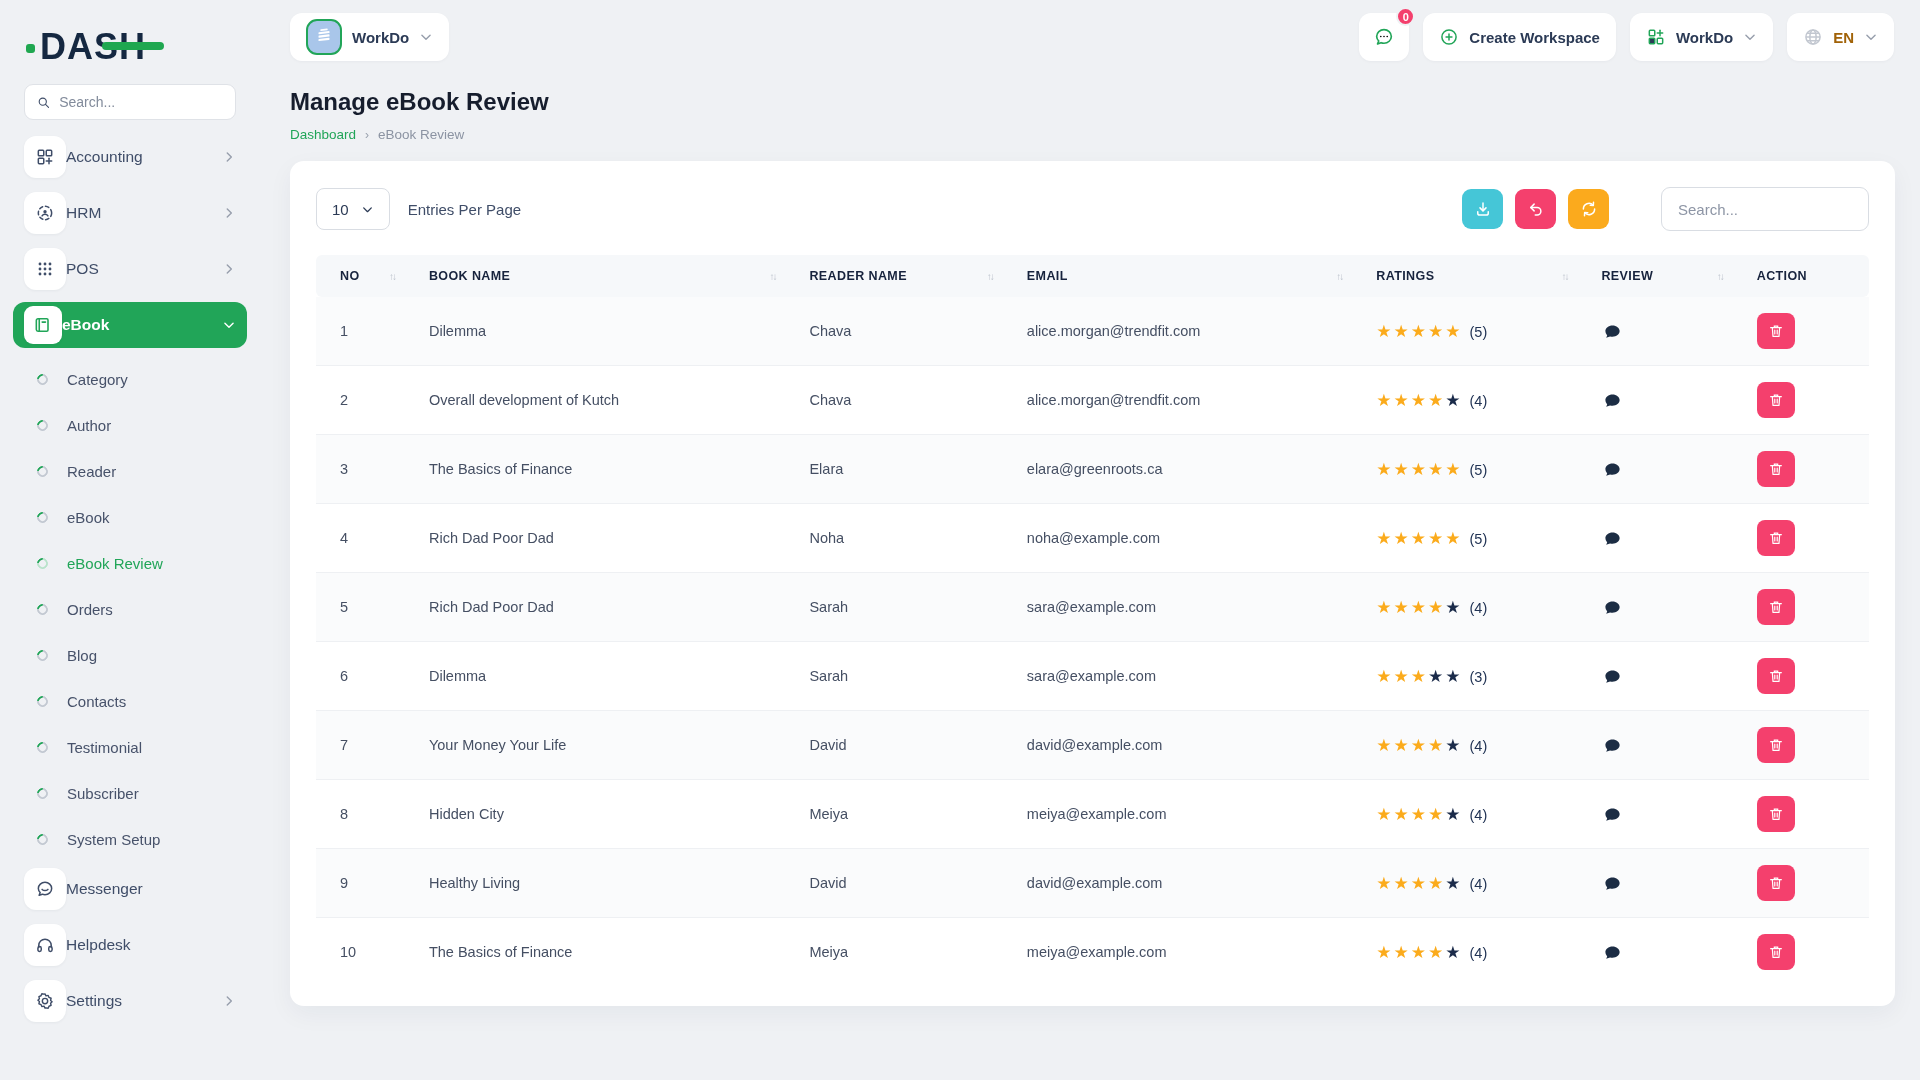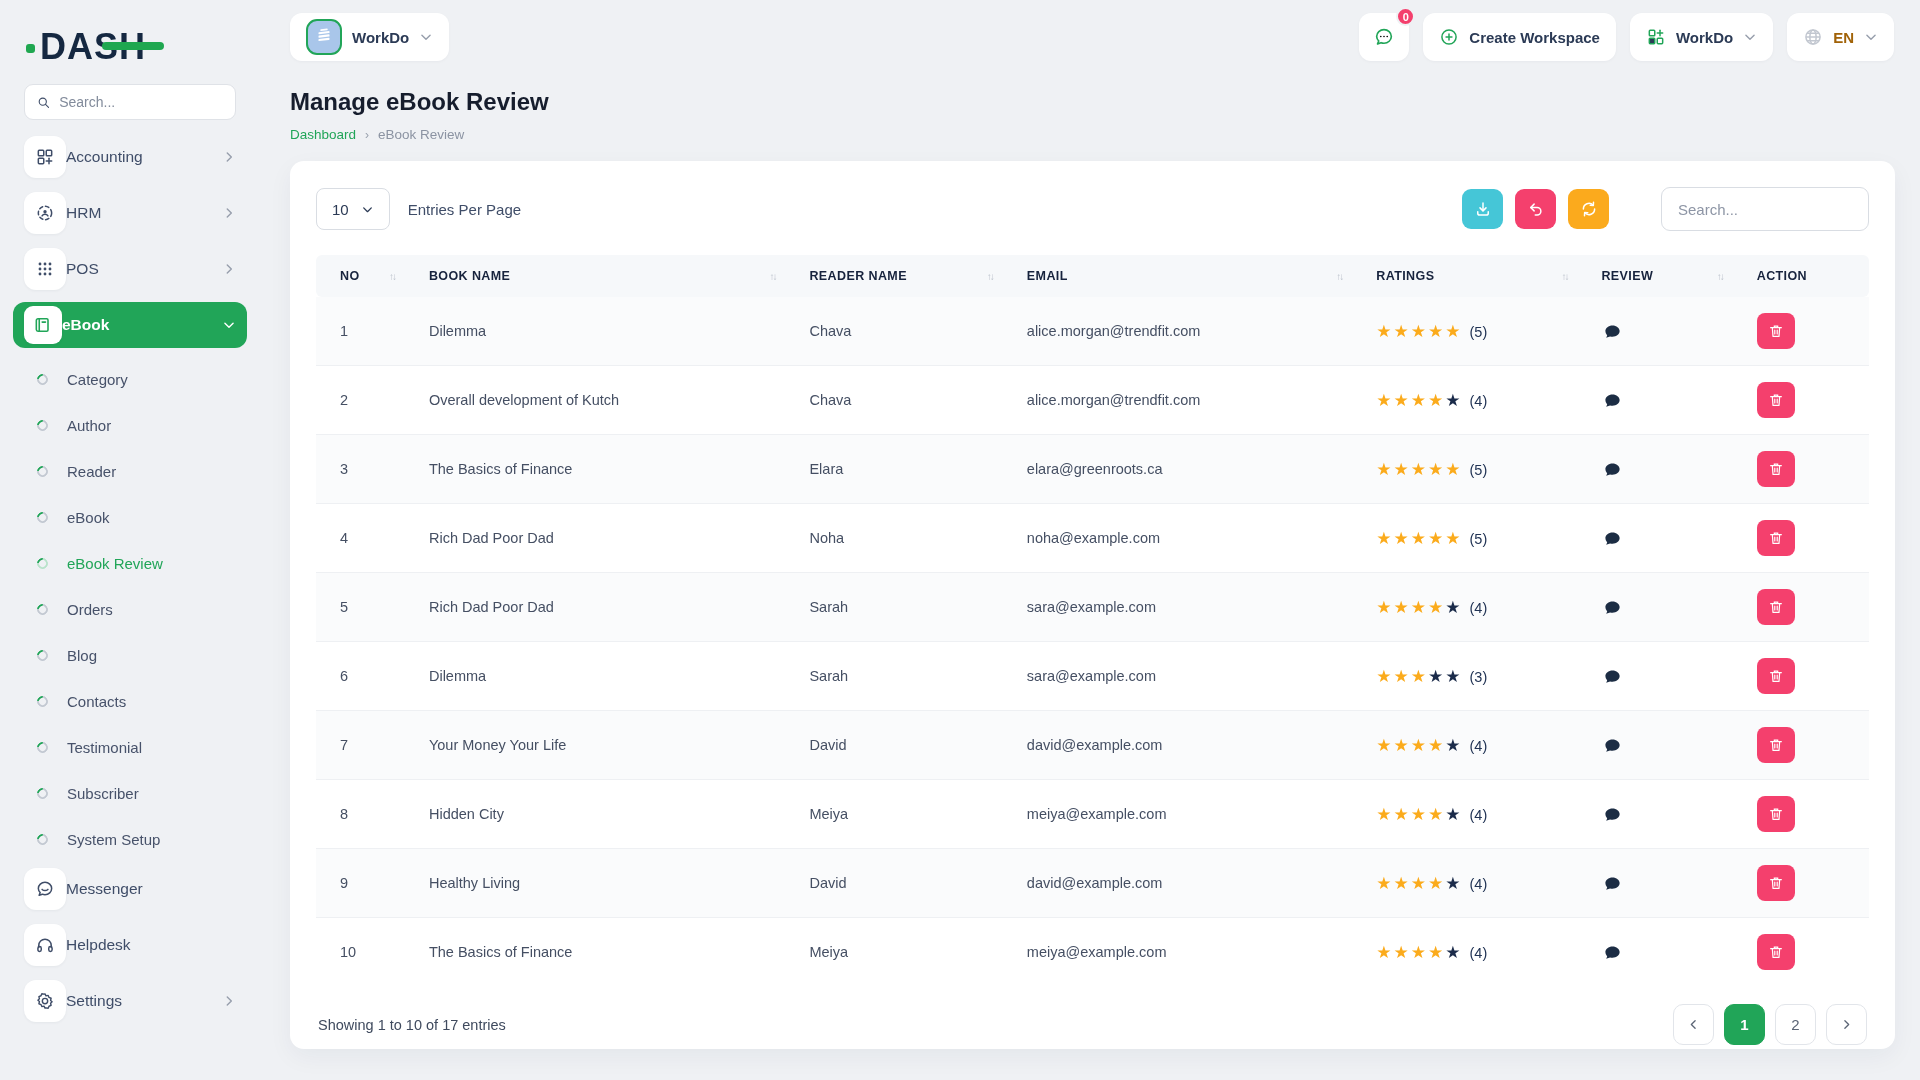--- a/index.html
+++ b/index.html
@@ -64,21 +64,21 @@
   
   .page-head { padding:26px 0 0 30px; }
   .page-title { font-size:24px; font-weight:700; color:#161d2d; }
   .breadcrumb { display:flex; align-items:center; gap:9px; margin-top:11px; font-size:13.5px; }
   .crumb-link { color:#21a558; text-decoration:none; cursor:pointer; }
   .crumb-sep { color:#9aa1ae; font-size:12px; }
   .crumb-current { color:#8b93a2; }
 
   
   .card { margin:19px 25px 0 30px; background:#fff; border-radius:14px;
-    box-shadow:0 8px 24px rgba(24,40,70,.05); padding:26px 26px 4px; }
+    box-shadow:0 8px 24px rgba(24,40,70,.05); padding:26px 26px 20px; }
   .card-toolbar { display:flex; justify-content:space-between; align-items:center; }
   .toolbar-left { display:flex; align-items:center; gap:18px; }
   .entries-select { display:flex; align-items:center; gap:12px; border:1px solid #d9dde3;
     border-radius:8px; height:42px; padding:0 15px; font-size:15px; color:#2b3a55; cursor:pointer; background:#fff; }
   .entries-select svg { width:13px; height:13px; color:#2b3a55; }
   .entries-label { font-size:15px; color:#3f4d68; }
   .toolbar-right { display:flex; align-items:center; gap:10px; }
   .tool-btn { width:41px; height:40px; border:none; border-radius:9px; display:flex;
     align-items:center; justify-content:center; cursor:pointer; }
   .tool-btn svg { width:18px; height:18px; stroke:#fff; fill:none; stroke-width:2; }
@@ -812,31 +812,14 @@
               <button class="delete-btn">
                 <svg>
                   <use href="#i-trash"></use>
                 </svg>
               </button>
             </td>
           </tr>
         </tbody>
     </table>
 
-    <div class="card-footer">
-      <span class="showing-text">Showing 1 to 10 of 17 entries</span>
-      <div class="pagination">
-        <button class="page-btn">
-          <svg fill="none" stroke="currentColor">
-              <use href="#i-chev-left"></use>
-            </svg>
-        </button>
-        <button class="page-btn active">1</button>
-        <button class="page-btn">2</button>
-        <button class="page-btn">
-          <svg fill="none" stroke="currentColor">
-              <use href="#i-chev-right"></use>
-            </svg>
-        </button>
-      </div>
-    </div>
   </section>
 </div>
 
 </body></html>

